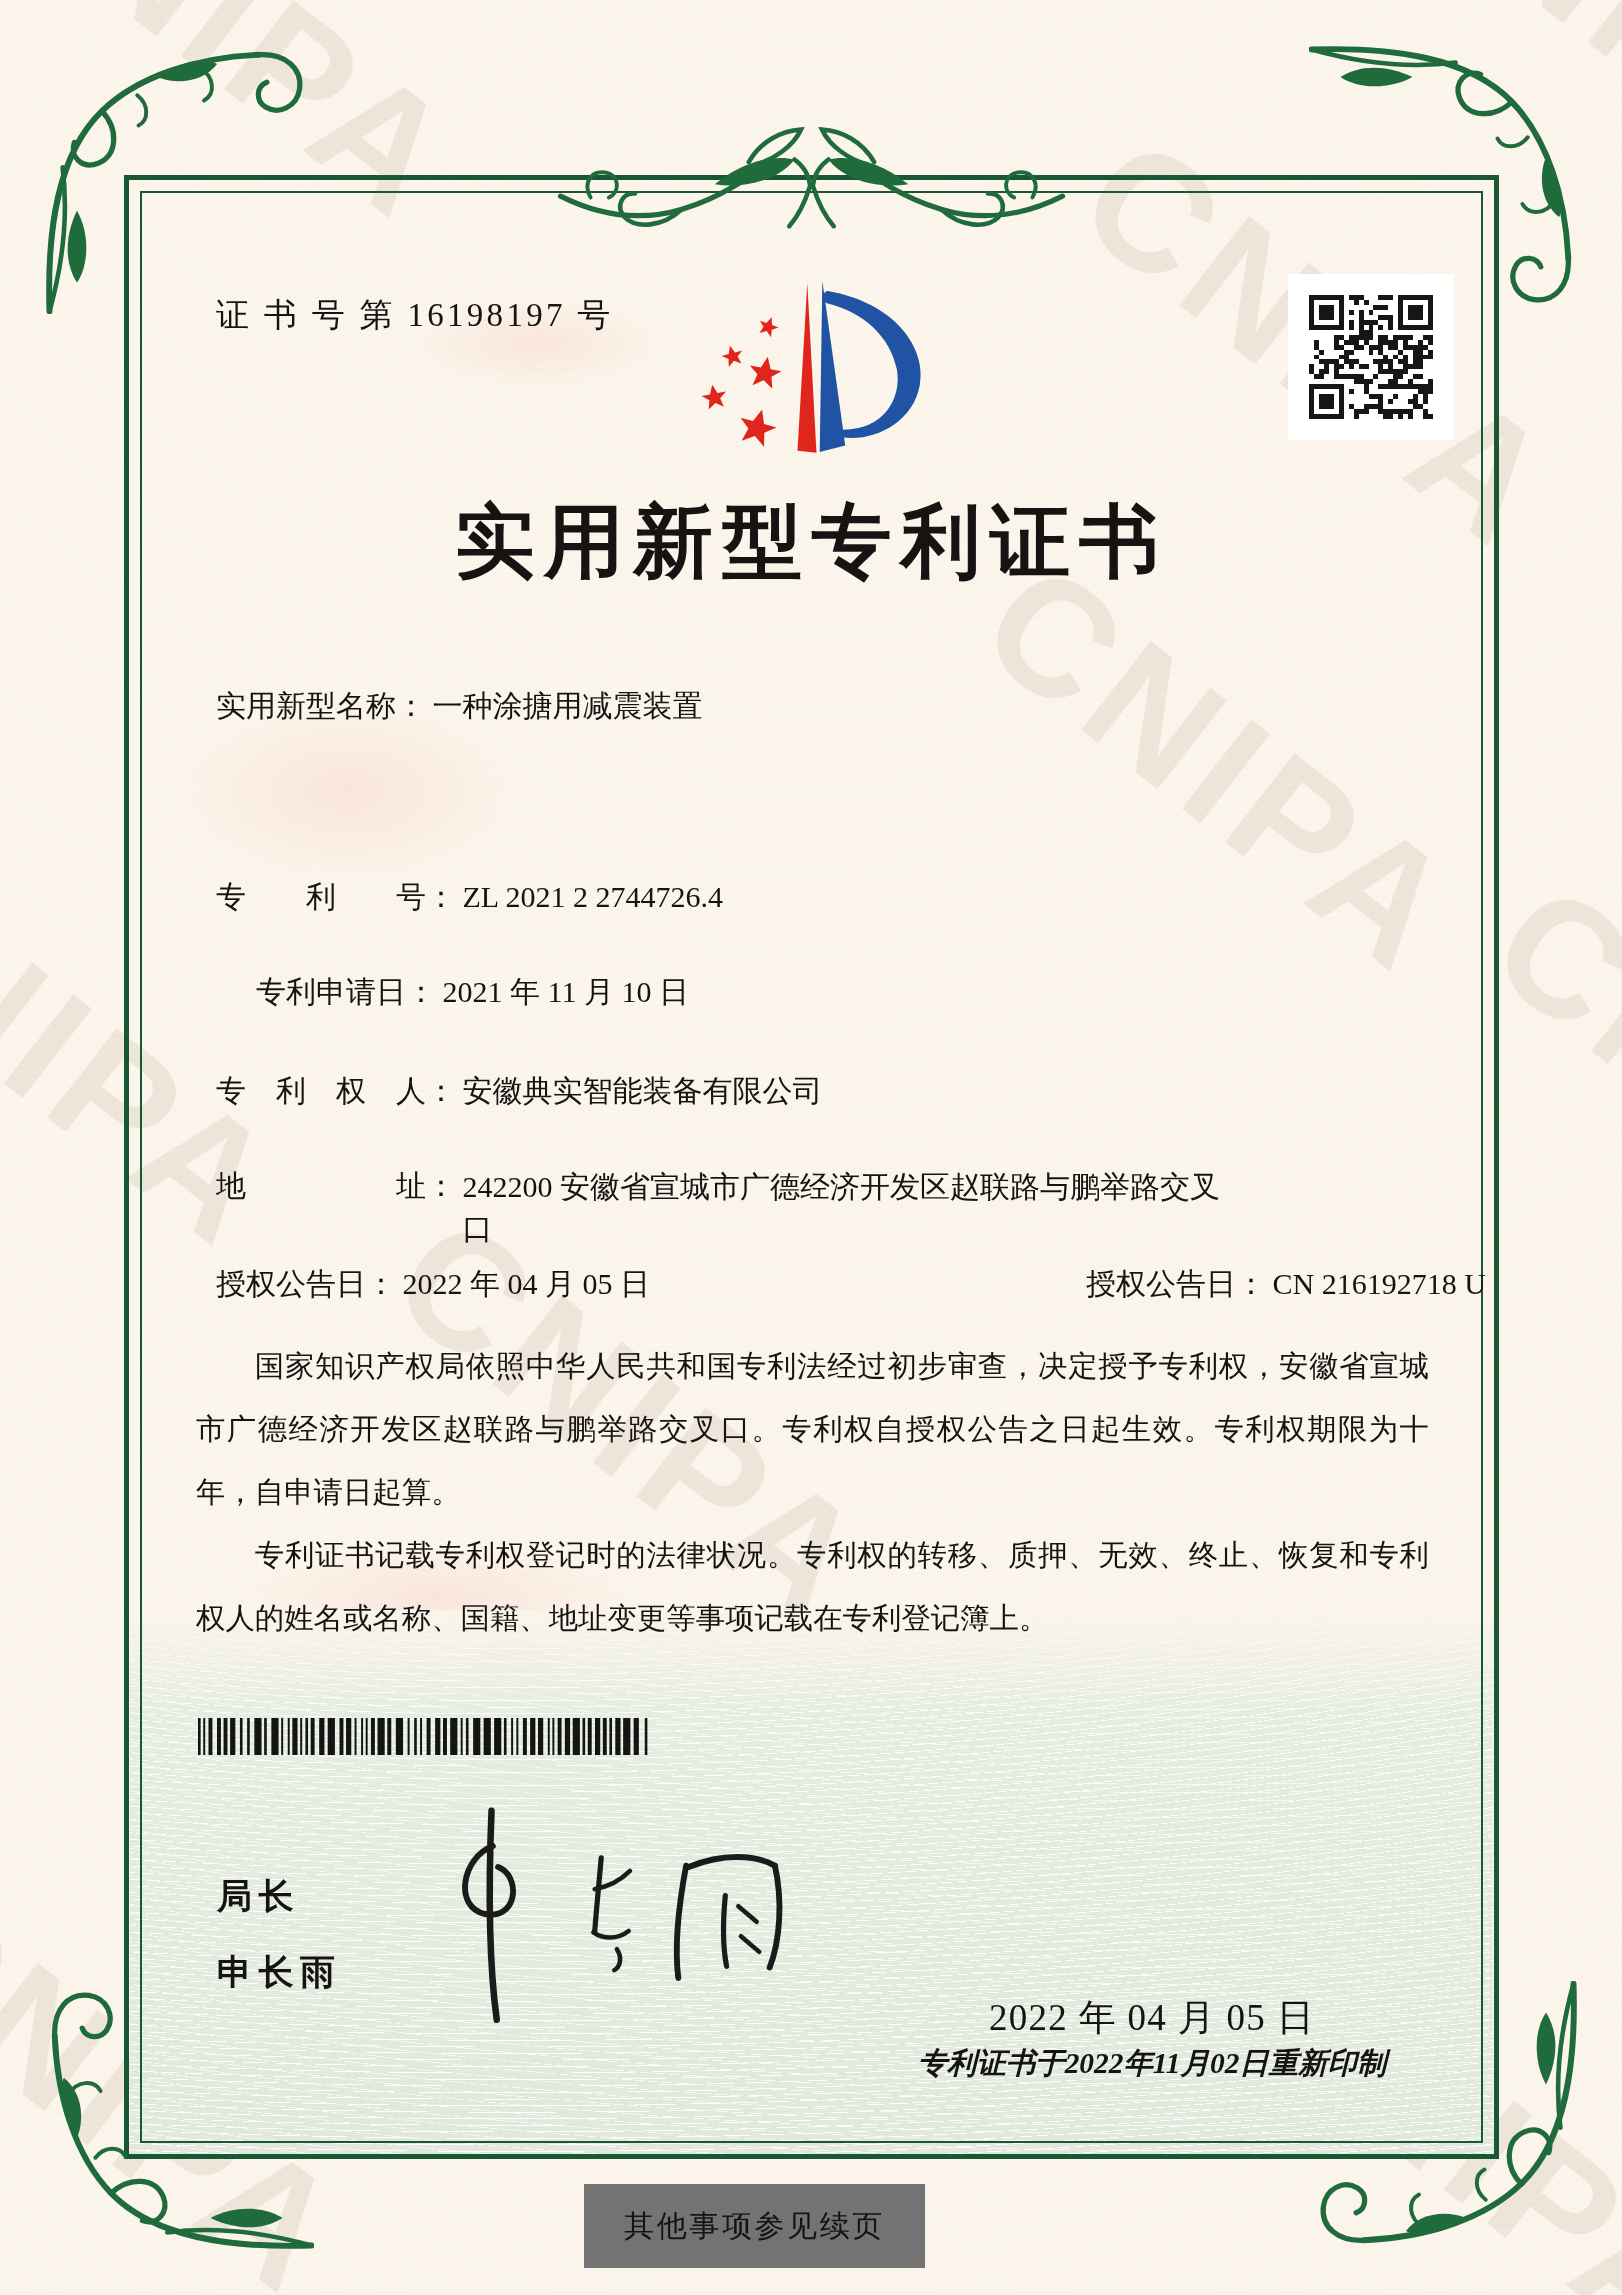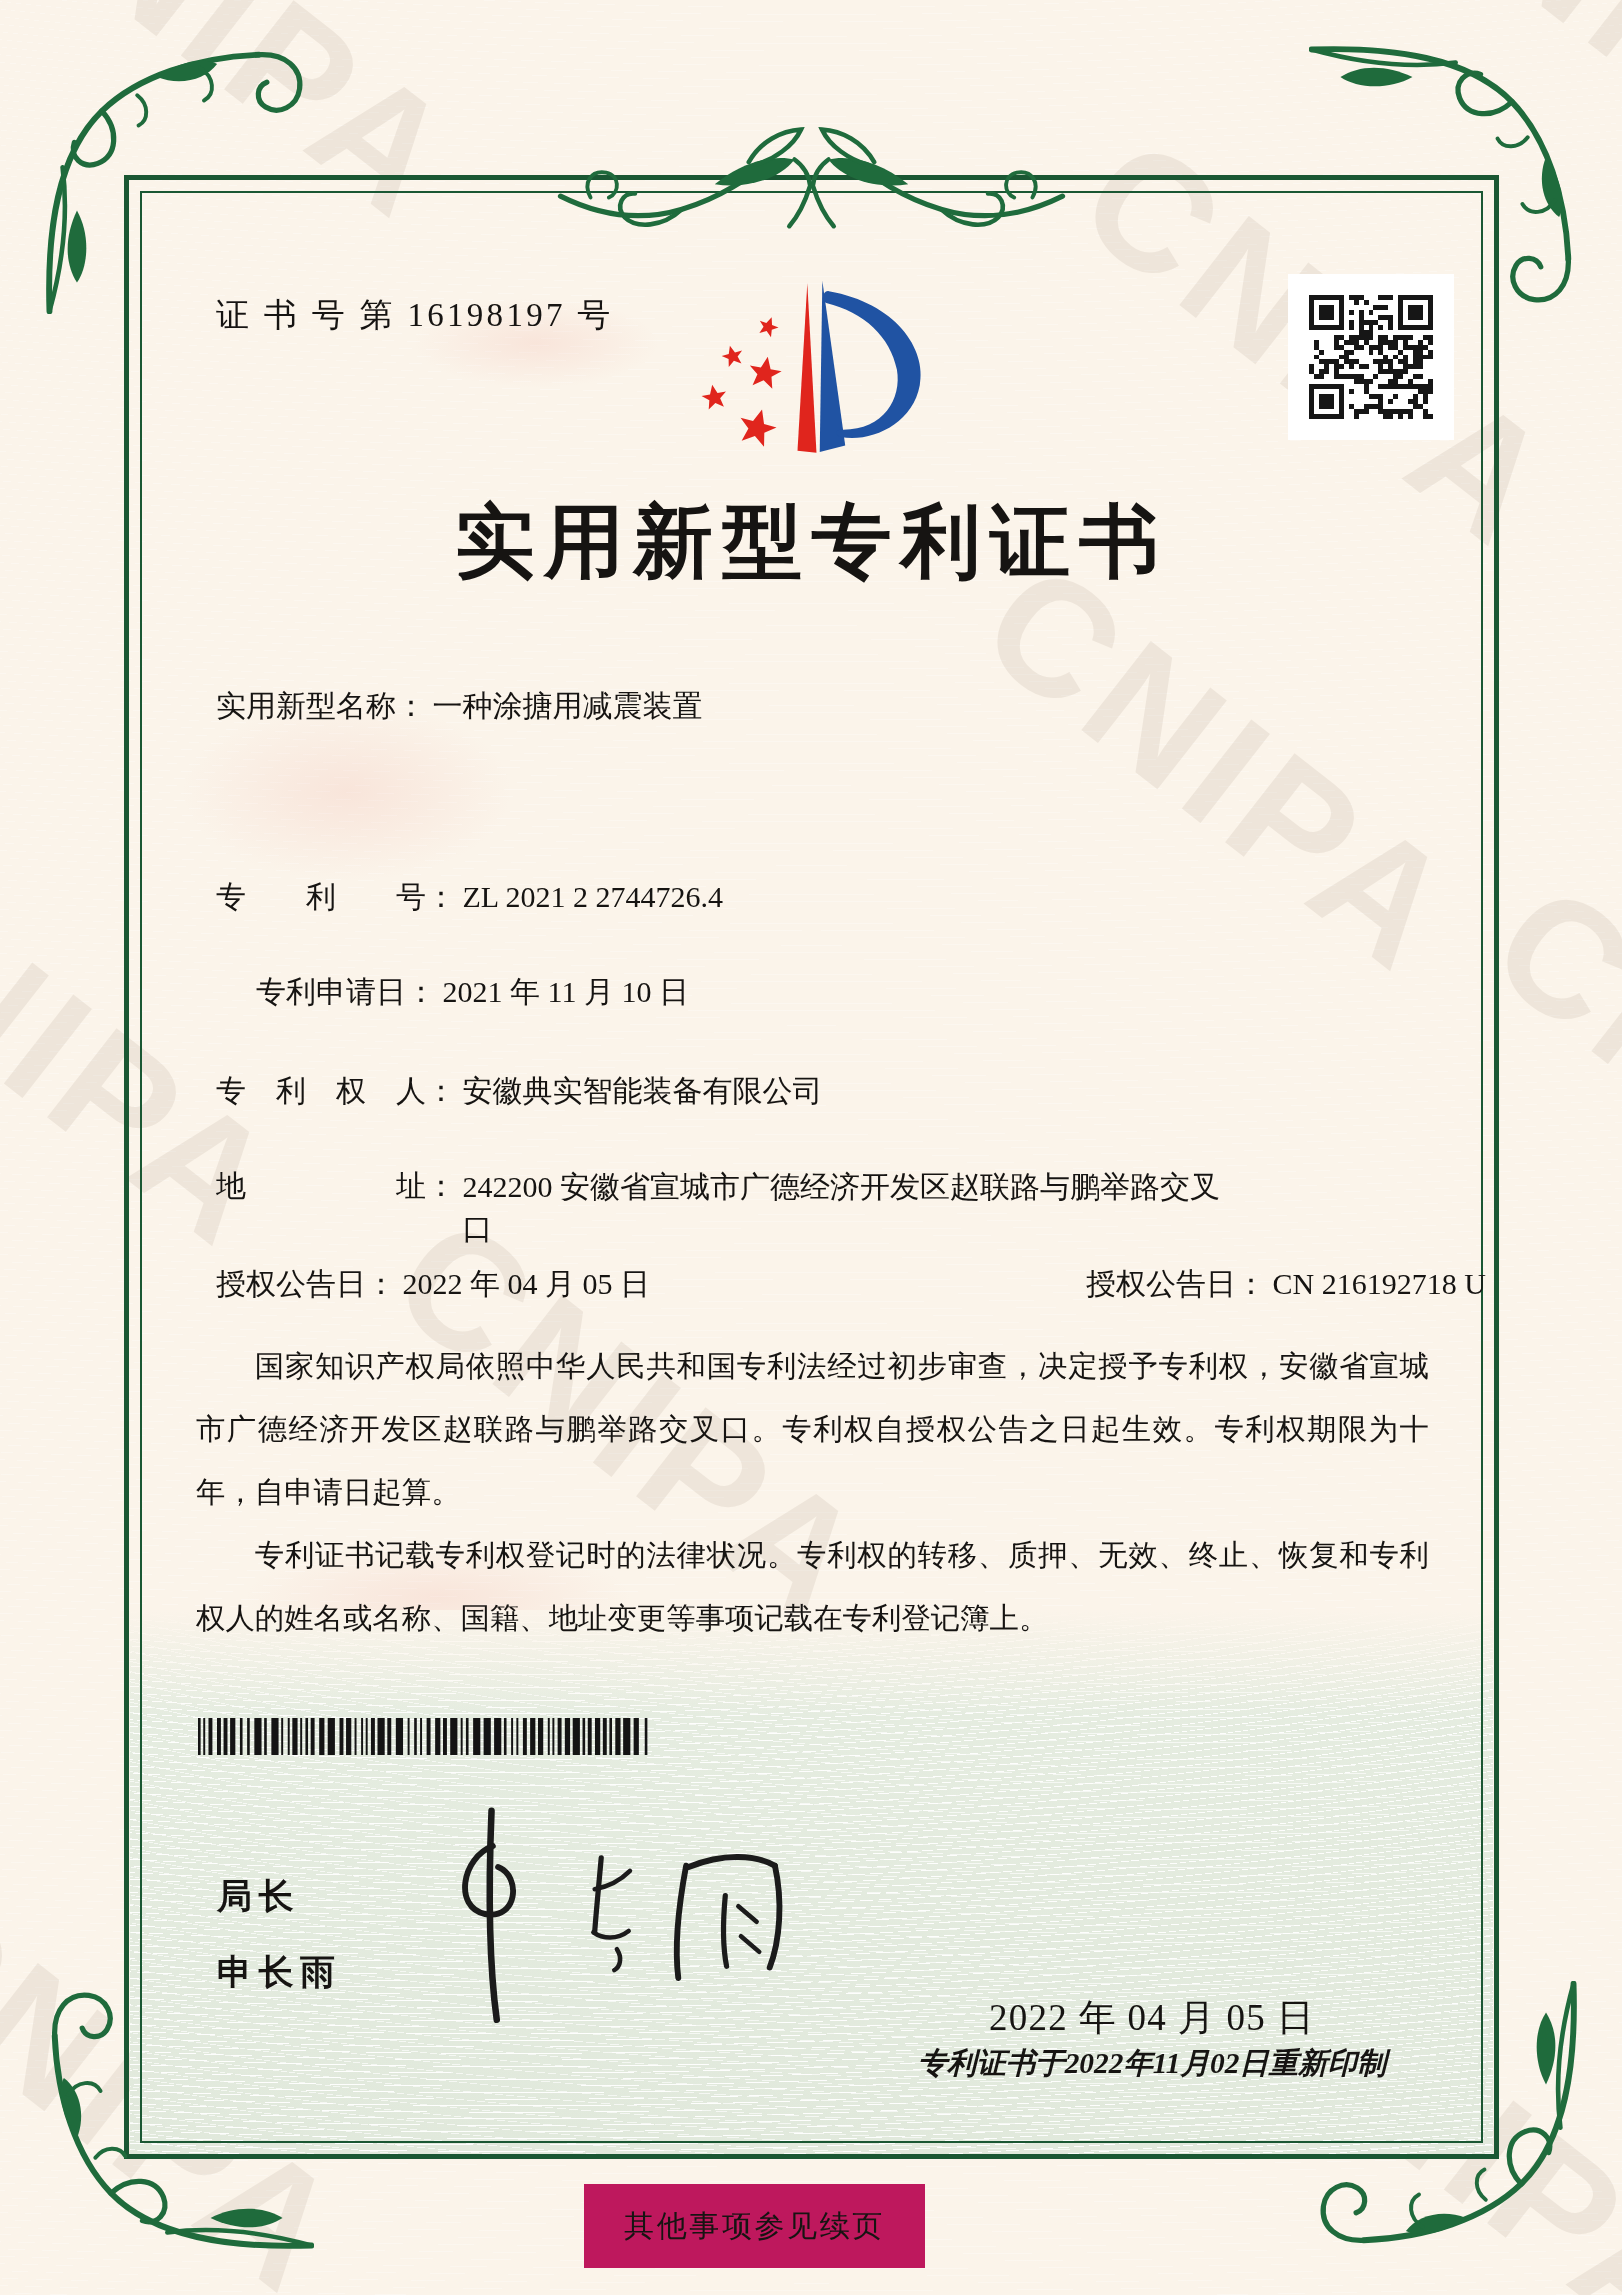--- a/index.html
+++ b/index.html
@@ -64,21 +64,21 @@
     font-weight:700;font-size:35px;letter-spacing:6.5px;white-space:nowrap;}
   .sig{position:absolute;left:393px;top:1803px;width:406px;height:222px;}
 
   .issue-date{position:absolute;left:936px;top:1993px;width:432px;text-align:center;
     font-size:37px;letter-spacing:1.3px;white-space:nowrap;}
   .reprint{position:absolute;left:910px;top:2044px;width:484px;text-align:center;
     font-size:29.4px;font-weight:700;white-space:nowrap;font-style:italic;}
   .pageinfo{position:absolute;left:0;right:79px;top:2110px;text-align:center;
     font-size:29px;letter-spacing:3.9px;white-space:nowrap;}
 
-  .contbox{position:absolute;left:584px;top:2184px;width:341px;height:84px;background:#be185d;}
+  .contbox{position:absolute;left:584px;top:2184px;width:341px;height:84px;background:#737373;}
   .contbox .t{width:100%;height:100%;display:flex;align-items:center;justify-content:center;
     font-size:30px;letter-spacing:2.6px;white-space:nowrap;}
 
   .logo{position:absolute;left:686px;top:265px;width:257px;height:204px;}
 </style>
 </head>
 <body>
 
 <div class="page">
 

